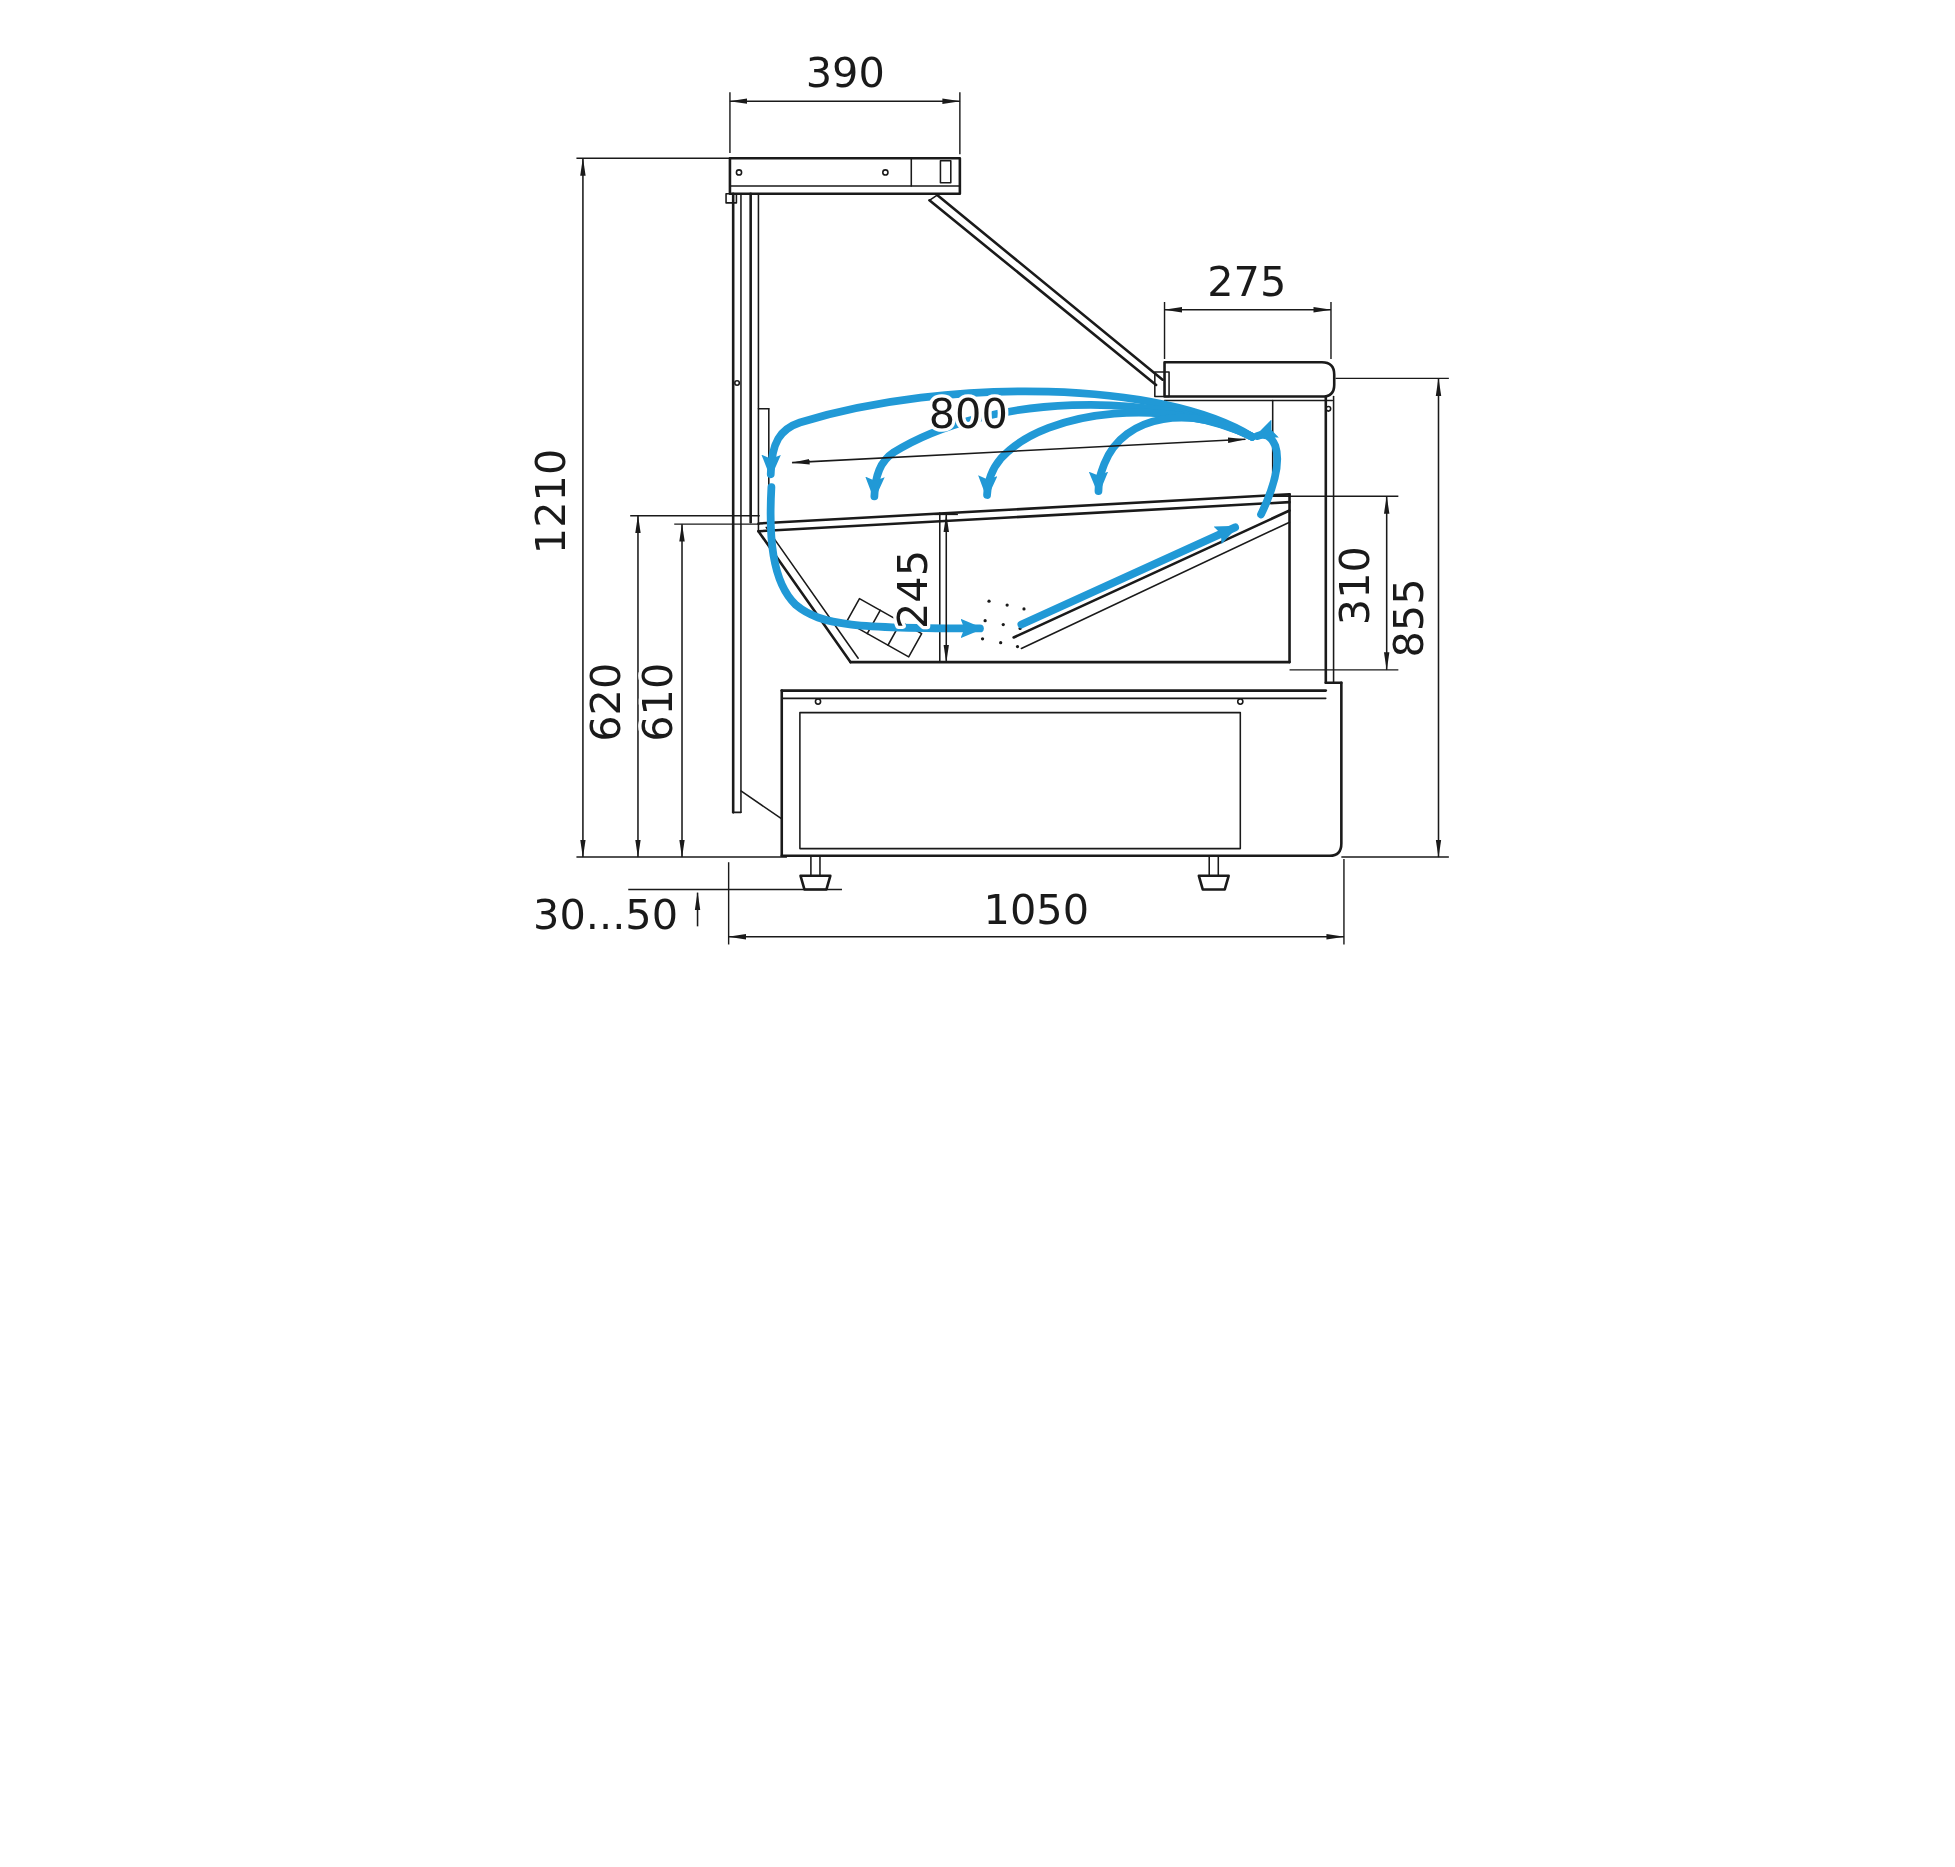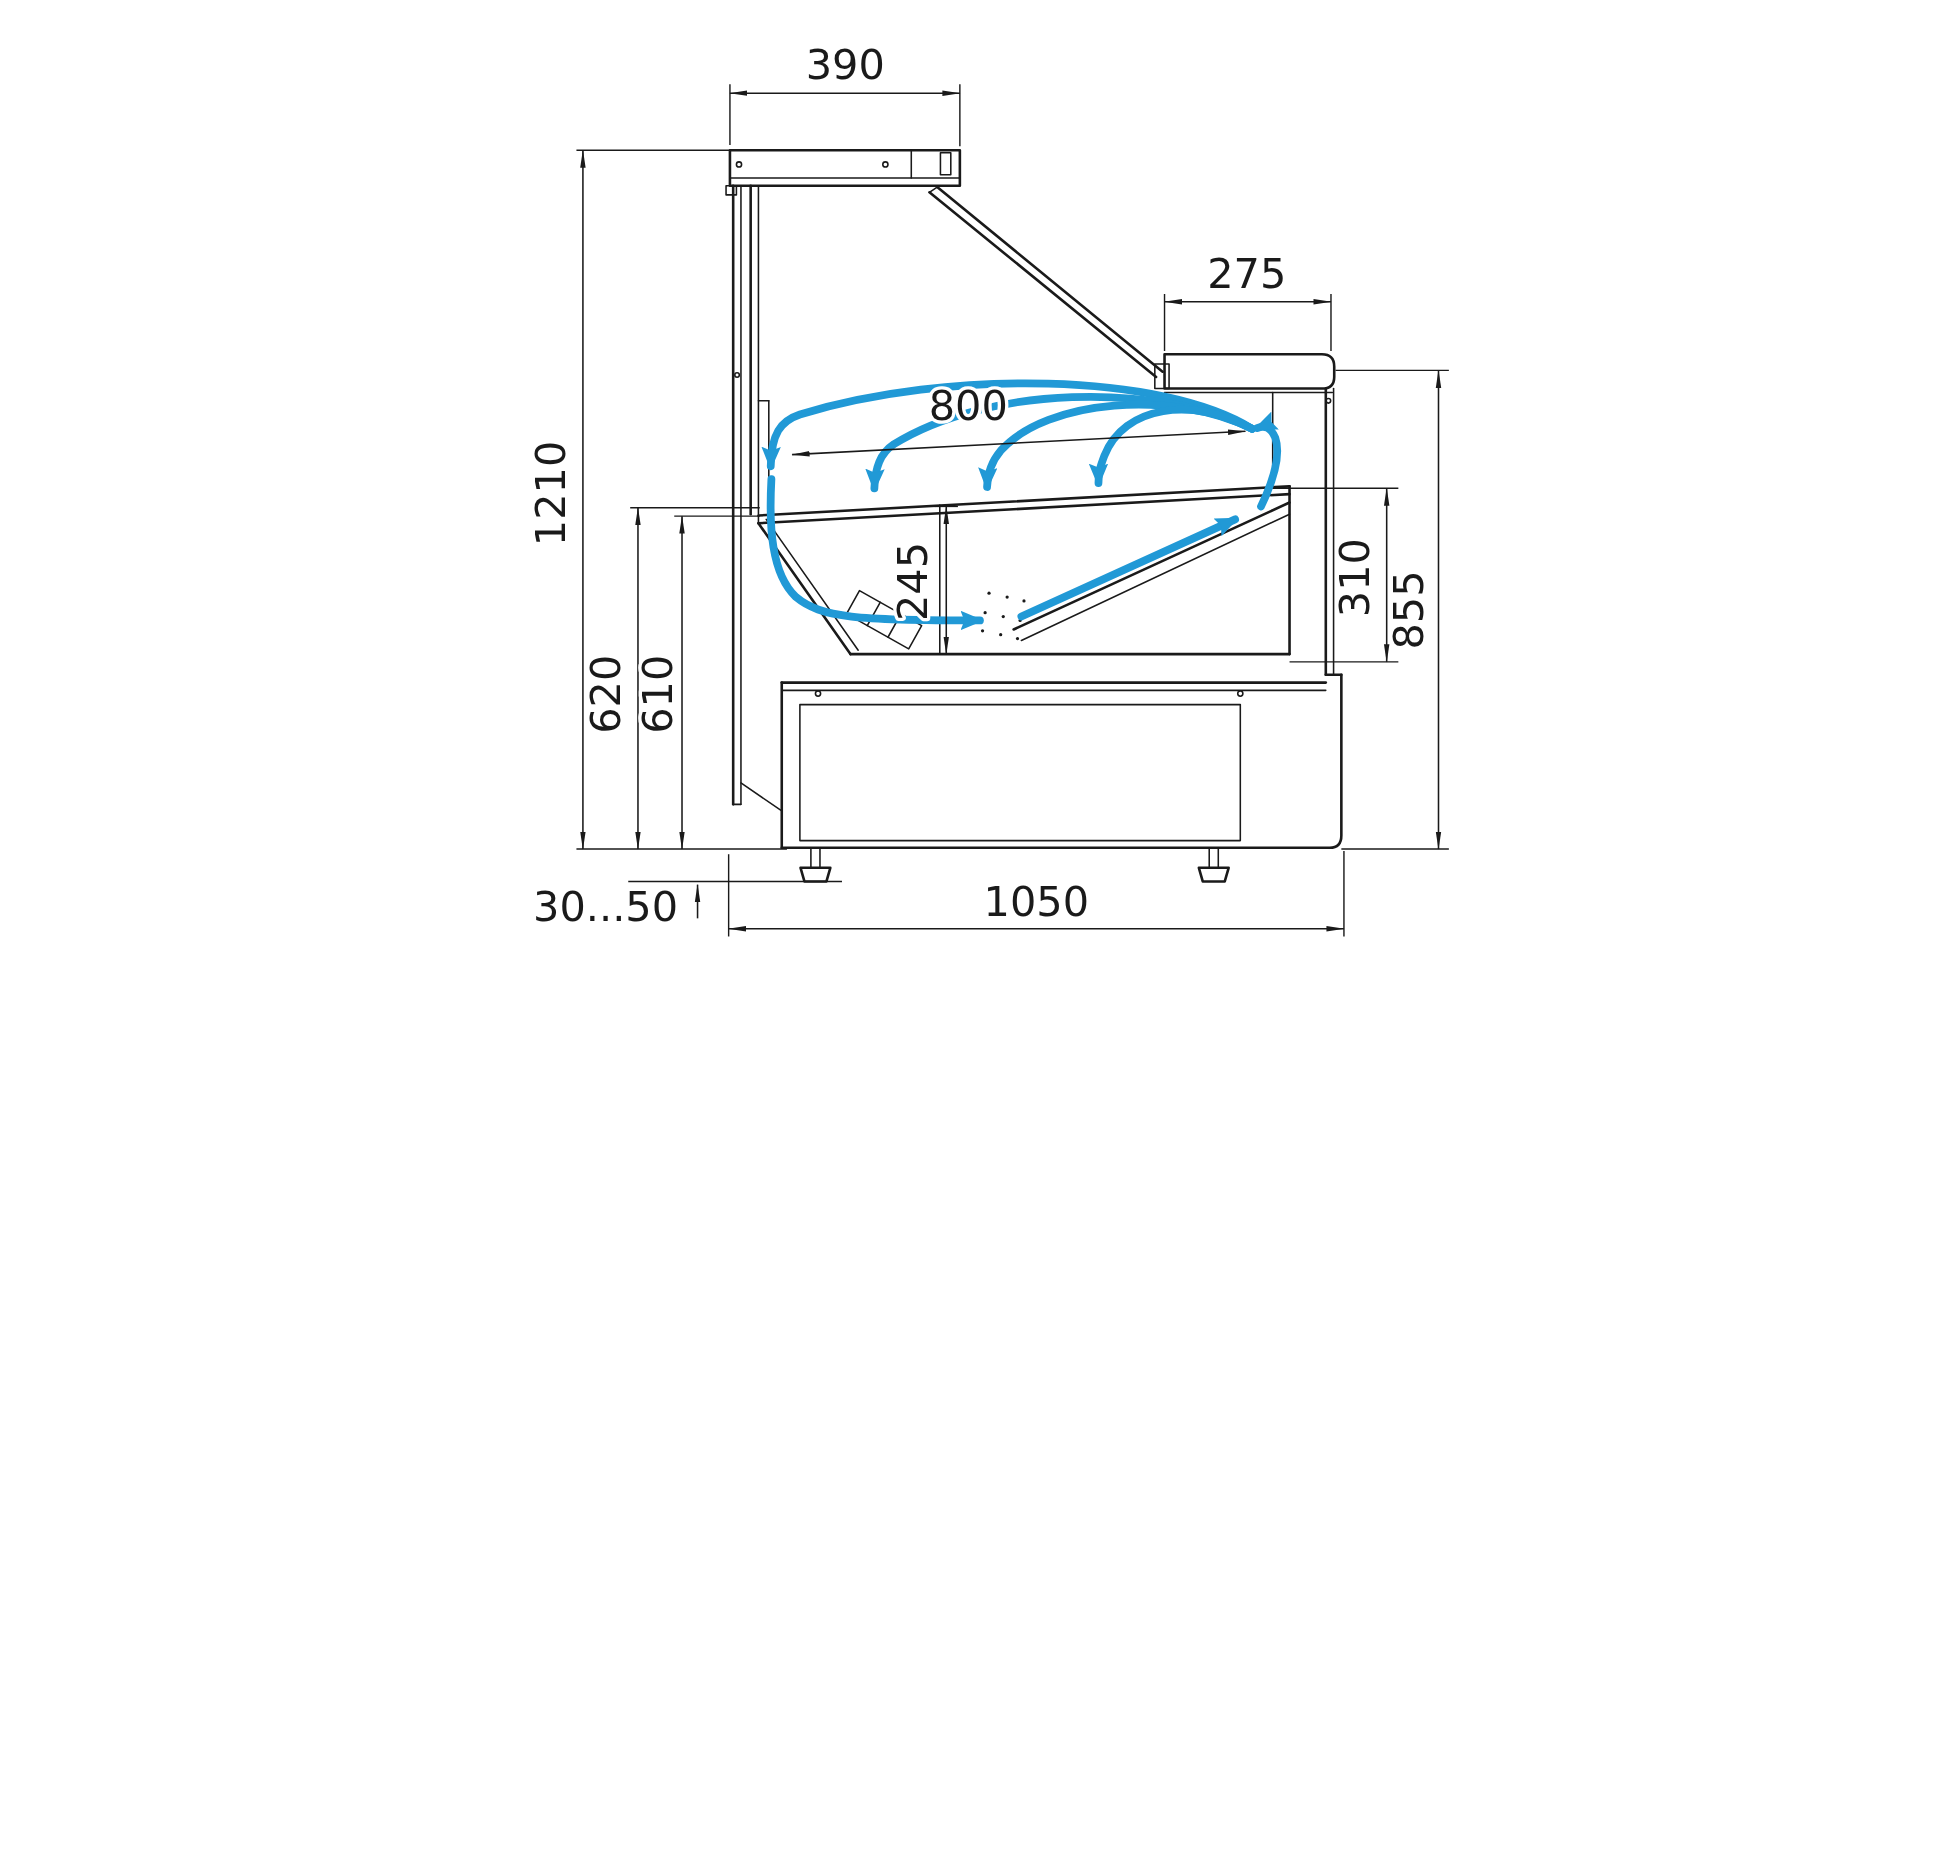--- a/index.html
+++ b/index.html
@@ -1,17 +1,17 @@
 <!DOCTYPE html>
 <html style="font-size:10.4px"><head>
 <meta charset="utf-8">
 <style>
   html,body{margin:0;padding:0;background:#ffffff;}
   body{display:flex;justify-content:center;align-items:flex-start;font-family:"DejaVu Sans",sans-serif;}
-  figure.drawing{margin:2px;padding:6.5px;width:100%;max-width:978px;}
+  figure.drawing{margin:10px;padding:6.5px;width:100%;max-width:978px;}
   svg{width:100%;height:auto;display:block;background:#ffffff;}
 
   .s4{stroke:#1a1a1a;stroke-width:4;fill:none;stroke-linejoin:round;stroke-linecap:round;}
   .s2{stroke:#1a1a1a;stroke-width:2.4;fill:none;stroke-linejoin:round;stroke-linecap:round;}
   .dim{stroke:#1a1a1a;stroke-width:2.4;fill:none;}
   .ext{stroke:#1a1a1a;stroke-width:2.2;fill:none;}
   .flow{stroke:#2199d6;stroke-width:12;fill:none;stroke-linecap:round;stroke-linejoin:round;}
   .scr{fill:#ffffff;stroke:#1a1a1a;stroke-width:2.4;}
   .dot{fill:#1a1a1a;stroke:none;}
   .lbl{font-family:"DejaVu Sans",sans-serif;font-size:64px;fill:#1a1a1a;text-anchor:middle;

